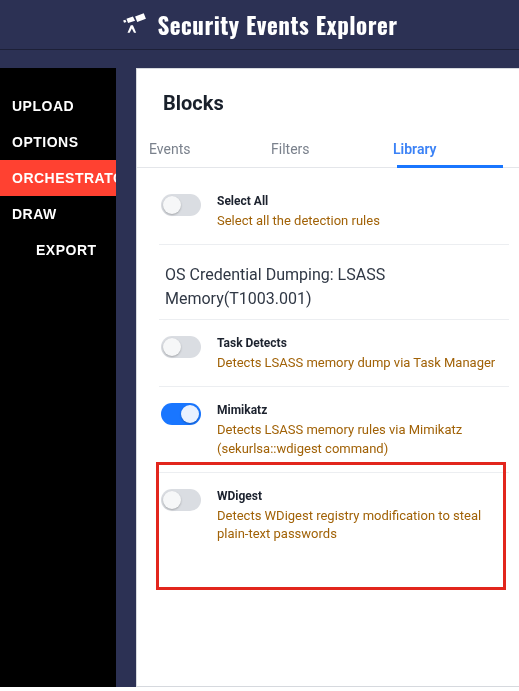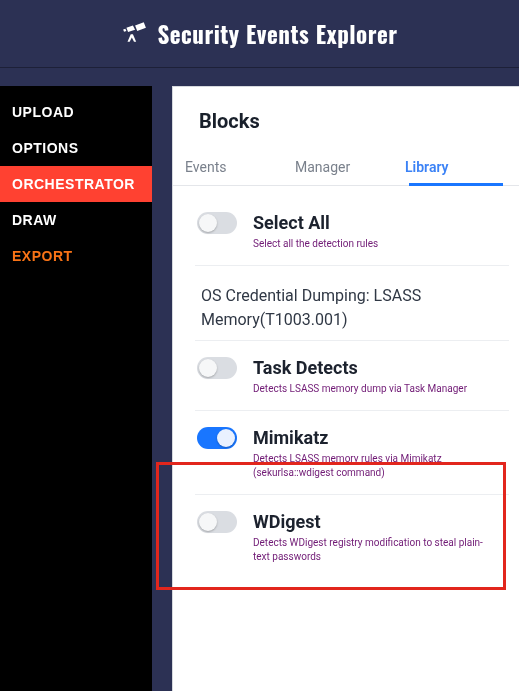--- a/index.html
+++ b/index.html
@@ -5,21 +5,21 @@
   * { box-sizing: border-box; margin: 0; padding: 0; }
   body {
     font-family: -apple-system, BlinkMacSystemFont, "Segoe UI", Roboto, Arial, sans-serif;
     width: 519px;
     height: 691px;
     overflow: hidden;
     background: #fff;
   }
   
   .topbar {
-    height: 68px;
+    height: 50px;
     background: #2c3154;
     border-bottom: 1px solid #1d2038;
     display: flex;
     align-items: center;
     justify-content: center;
     gap: 10px;
     color: #fff;
   }
   .topbar .title {
     font-family: "Arial Narrow", Impact, "Oswald", sans-serif;
@@ -31,39 +31,40 @@
   .subbar {
     height: 18px;
     background: #2c3154;
   }
   
   .body {
     display: flex;
     height: calc(691px - 54px - 18px);
   }
   .sidebar {
-    width: 152px;
+    width: 116px;
     background: #000;
-    padding-top: 8px;
+    padding-top: 20px;
   }
   .sidebar-item {
     padding: 10px 12px;
     color: #fff;
     font-family: "Arial Black", Impact, sans-serif;
     font-weight: 900;
     font-size: 14px;
     letter-spacing: 0.5px;
     cursor: pointer;
   }
   .sidebar-item.active {
     background: #ff4131;
   }
   .sidebar-item.disabled {
-    color: #f97316;
+    color: #ffffff;
     cursor: default;
+    margin-left: 24px;
   }
   .gap {
     width: 20px;
     background: #2c3154;
   }
   .panel {
     flex: 1;
     background: #fff;
     border: 1px solid #d6d9de;
     border-right: none;
@@ -116,28 +117,28 @@
   .rule {
     display: flex;
     gap: 16px;
     padding: 16px 6px 14px 2px;
     border-bottom: 1px solid #eceef1;
   }
   .rule:last-child { border-bottom: none; }
   .rule .toggle-col { flex-shrink: 0; }
   .rule .text-col { flex: 1; padding-right: 6px; }
   .rule-title {
-    font-size: 18px;
+    font-size: 12px;
     font-weight: 700;
     color: #1c222e;
     margin-bottom: 4px;
   }
   .rule-desc {
-    font-size: 10px;
-    color: #701a75;
+    font-size: 13px;
+    color: #a16207;
     line-height: 1.4;
   }
   .group-heading {
     font-size: 16px;
     color: #303845;
     padding: 18px 6px 8px 6px;
     line-height: 1.5;
     border-bottom: 1px solid #eceef1;
   }
   
@@ -199,21 +200,21 @@
   </div>
 
   <div class="gap"></div>
 
   <div class="panel">
     <div class="panel-header">
       <h2>Blocks</h2>
     </div>
     <div class="tabs">
       <div class="tab">Events</div>
-      <div class="tab">Manager</div>
+      <div class="tab">Filters</div>
       <div class="tab active">Library</div>
     </div>
 
     <div class="scroll">
       <div class="rule-list">
 
         <div class="rule">
           <div class="toggle-col">
             <div class="toggle">
                 <div class="knob"></div>

